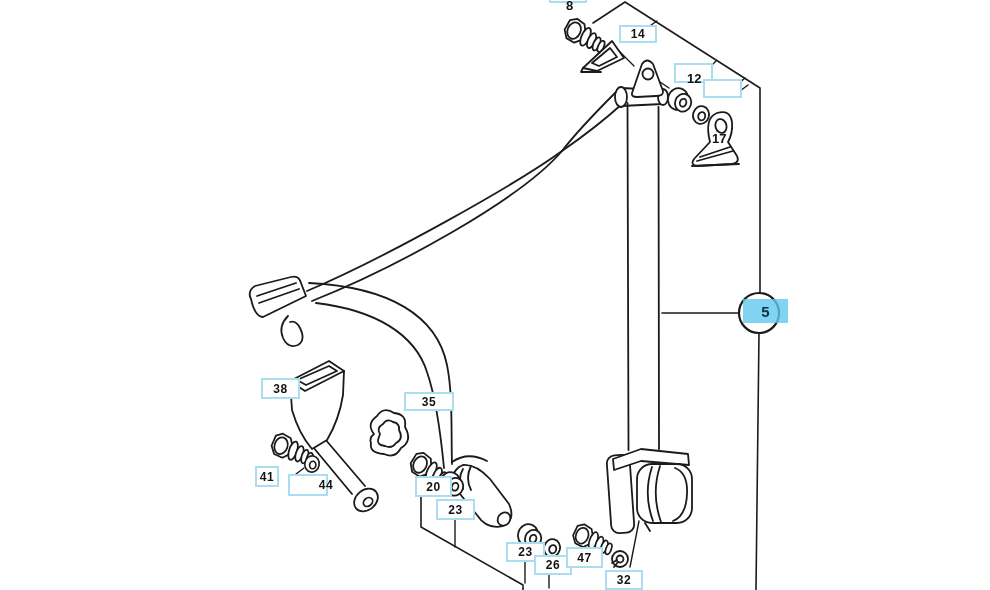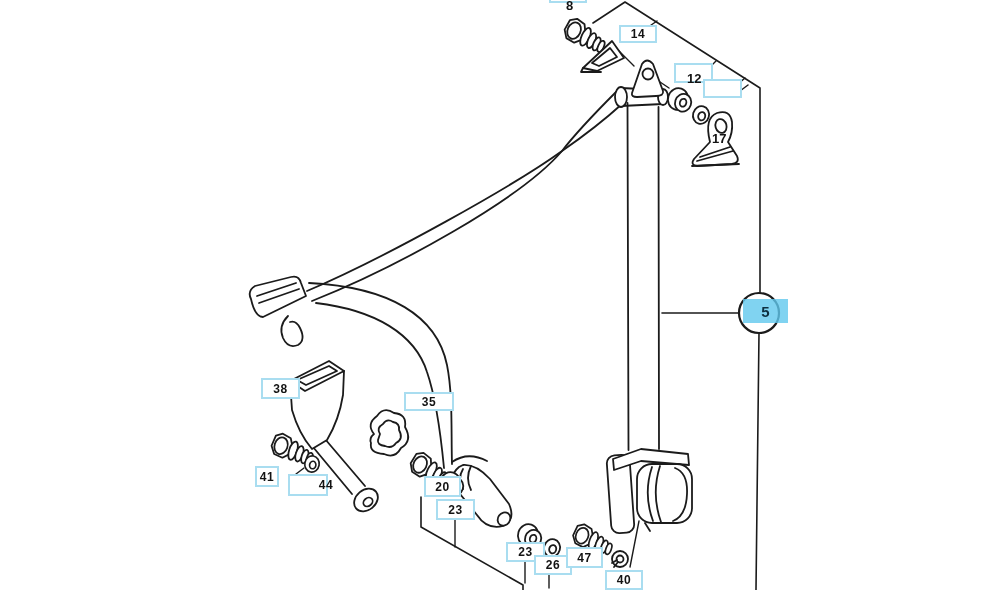--- a/index.html
+++ b/index.html
@@ -209,25 +209,25 @@
 <div class="balloon-highlight" style="left:743px;top:299px;width:45px;height:24px;">5</div>
 
 <div class="part-label" style="left:261px;top:378px;width:39px;height:21px;">38</div>
 
 <div class="part-label" style="left:380px;top:392px;width:50px;height:19px;margin-left:24px;">35</div>
 
 <div class="part-label" style="left:255px;top:457px;width:24px;height:21px;margin-top:9px;">41</div>
 
 <div class="part-label" style="left:288px;top:474px;width:38px;height:22px;padding-left:36px;">44</div>
 
-<div class="part-label" style="left:424px;top:476px;width:37px;height:21px;">20</div>
+<div class="part-label" style="left:415px;top:476px;width:37px;height:21px;">20</div>
 
 <div class="part-label" style="left:436px;top:499px;width:39px;height:21px;">23</div>
 
 <div class="part-label" style="left:506px;top:542px;width:39px;height:20px;">23</div>
 
 <div class="part-label" style="left:534px;top:555px;width:38px;height:20px;text-align:right;">26</div>
 
 <div class="part-label" style="left:566px;top:547px;width:37px;height:21px;">47</div>
 
-<div class="part-label" style="left:605px;top:570px;width:38px;height:20px;">40</div>
+<div class="part-label" style="left:605px;top:570px;width:38px;height:20px;">32</div>
 
 </div>
 
 </body></html>

